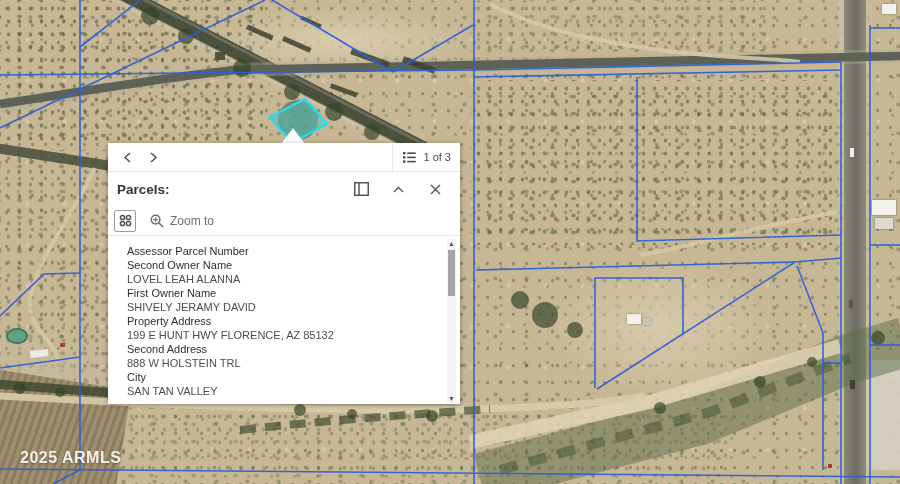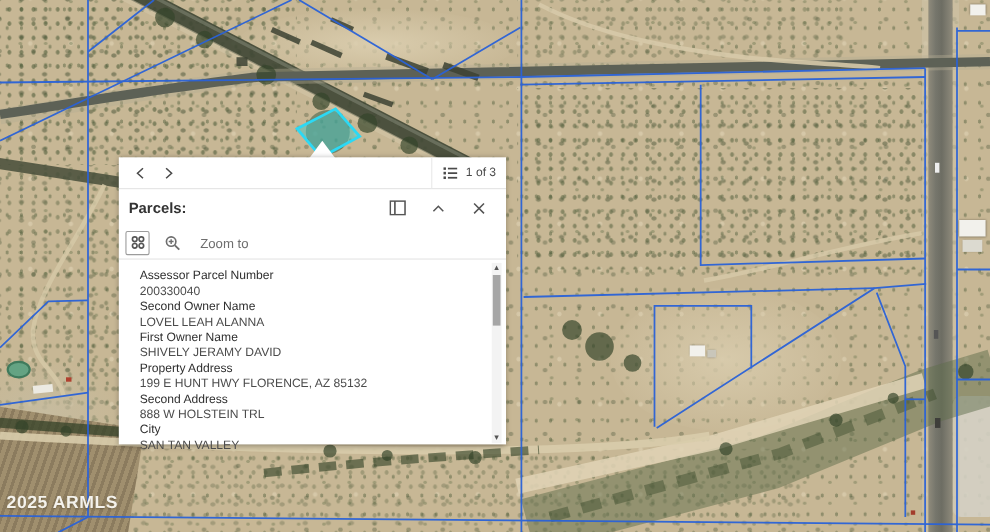--- a/index.html
+++ b/index.html
@@ -36,33 +36,33 @@
                 border-left:1px solid #e9e9e9;}
   .count{font-size:11px;color:#4a4a4a;white-space:nowrap;}
   .titlebar{height:34px;display:flex;align-items:center;padding:0 9px;}
   .title{font-size:13.5px;font-weight:700;color:#333;flex:1;}
   .titlebar .tools{display:flex;align-items:center;gap:17px;padding-right:6px;}
   .actions{height:29px;display:flex;align-items:center;gap:10px;padding:0 6px;
            border-bottom:1px solid #e4e4e4;}
   .gridbtn{width:22px;height:22px;border:1px solid #9c9c9c;border-radius:2px;
            background:#fff;display:flex;align-items:center;justify-content:center;
            padding:0;cursor:pointer;}
-  .zoomto{display:flex;align-items:center;gap:18px;background:none;border:none;
+  .zoomto{display:flex;align-items:center;gap:6px;background:none;border:none;
           cursor:pointer;color:#6e6e6e;font-size:12px;padding:0 4px;}
   .content{position:relative;height:170px;overflow:hidden;padding:8px 26px 0 19px;
            font-size:11px;line-height:14px;color:#4c4c4c;}
   .fld b{display:block;color:#2f2f2f;font-weight:400;}
   .fld span{display:block;}
   .sbar{position:absolute;right:4px;top:3px;width:9px;height:164px;background:#f3f3f3;}
   .sbar .up,.sbar .dn{position:absolute;left:0;width:9px;height:9px;font-size:7px;
         line-height:9px;text-align:center;color:#555;cursor:pointer;}
   .sbar .up{top:0;} .sbar .dn{bottom:0;}
   .thumb{position:absolute;left:1px;top:11px;width:7px;height:46px;background:#a6a6a6;cursor:grab;}
   
-  #wm{position:absolute;left:6px;top:449px;z-index:20;font-size:16px;font-weight:600;
+  #wm{position:absolute;left:20px;top:449px;z-index:20;font-size:16px;font-weight:600;
       color:#f4f2ec;text-shadow:0 1px 2px rgba(60,50,30,.45);letter-spacing:.5px;}
   #field{position:absolute;left:-28px;top:378px;width:150px;height:130px;z-index:3;
      transform:rotate(9deg);
      background:repeating-linear-gradient(100deg,#8b7b5e 0 3px,#a08f6e 3px 7px);}
   #vroad{position:absolute;left:844px;top:0;width:22px;height:484px;z-index:4;
      background:linear-gradient(90deg,#8f8b7c,#76766c 30%,#6d6d63 55%,#8f8b7c);}
   .shoulder{position:absolute;top:0;width:6px;height:484px;background:rgba(205,195,168,.6);z-index:4;}
   svg.layer{position:absolute;left:0;top:0;z-index:5;}
   .bld{position:absolute;background:#f2f1ec;box-shadow:0 0 2px rgba(0,0,0,.4);z-index:6;}
 </style>
@@ -263,21 +263,20 @@
             <line x1="5.6" y1="3.4" x2="5.6" y2="7.8" stroke="#6e6e6e" stroke-width="1.3"></line>
           </svg>
         </span>
         <span>Zoom to</span>
       </button>
     </div>
 
     <div class="content">
       <div class="fld">
         <b>Assessor Parcel Number</b>
-        <span>200330040</span>
       </div>
       <div class="fld">
         <b>Second Owner Name</b>
         <span>LOVEL LEAH ALANNA</span>
       </div>
       <div class="fld">
         <b>First Owner Name</b>
         <span>SHIVELY JERAMY DAVID</span>
       </div>
       <div class="fld">

